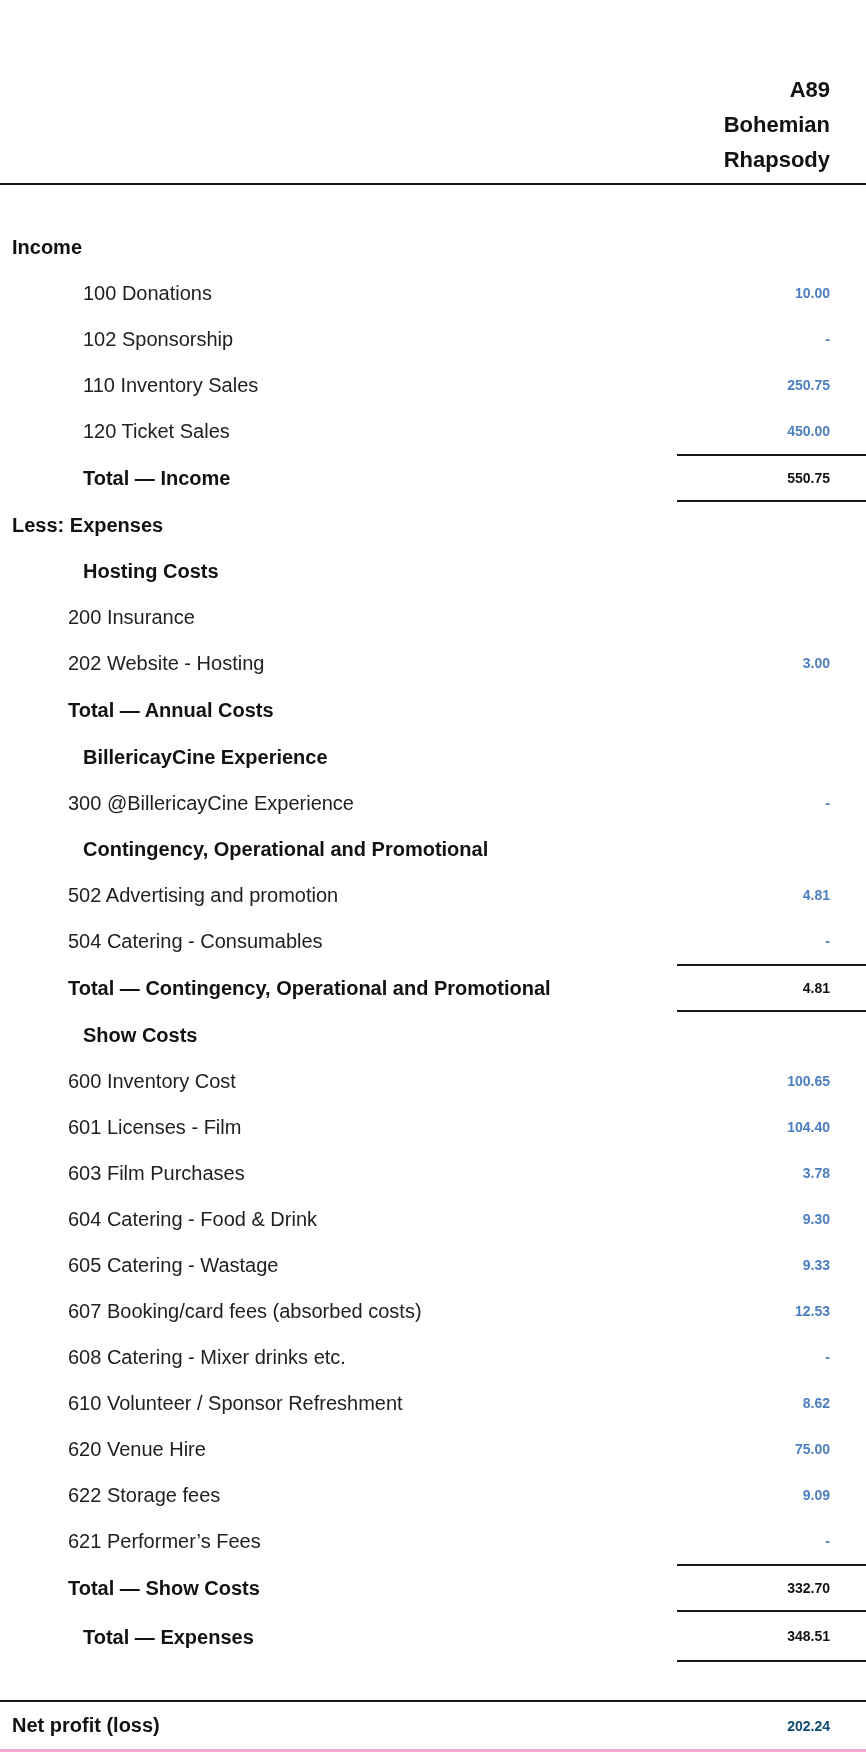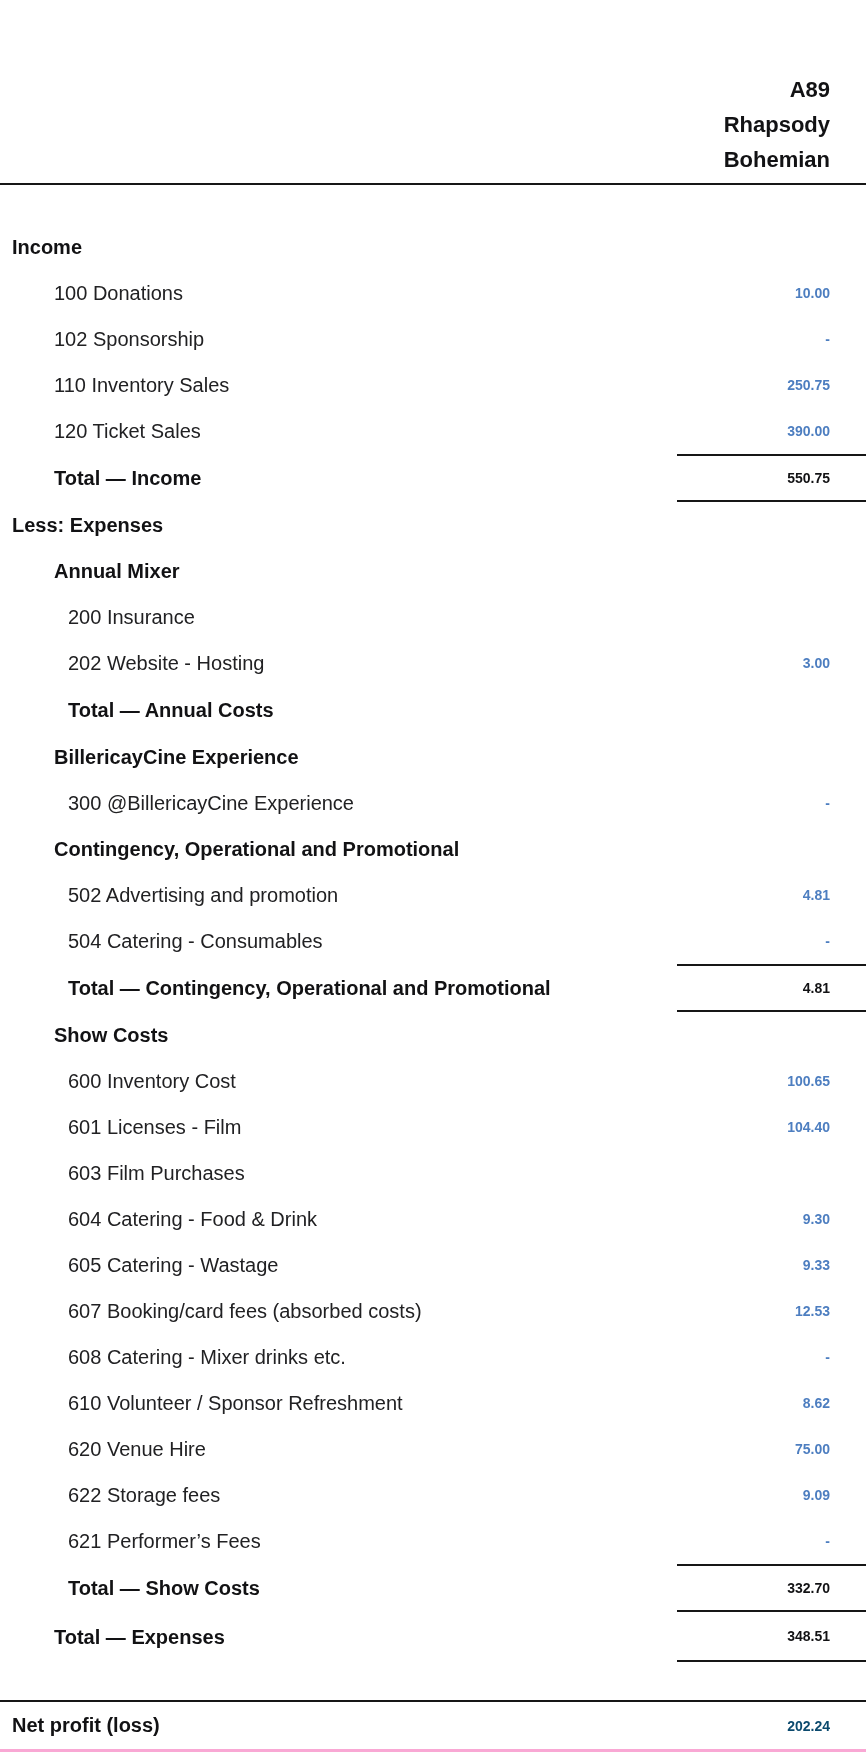--- a/index.html
+++ b/index.html
@@ -40,21 +40,21 @@
     align-items: center;
   }
   .rows > .row:first-child { margin-top: 39px; }
   .lbl {
     flex: 1 1 auto;
     font-size: 20px;
     color: #212123;
     white-space: nowrap;
   }
   .lv0 { padding-left: 12px; }
-  .lv1 { padding-left: 54px; }
+  .lv1 { padding-left: 83px; }
   .lv2 { padding-left: 68px; }
   .val {
     flex: 0 0 189px;
     width: 189px;
     box-sizing: border-box;
     height: 100%;
     display: flex;
     align-items: center;
     justify-content: flex-end;
     padding-right: 36px;
@@ -85,53 +85,53 @@
   .r-net .lbl { font-weight: 700; color: #121214; }
   .r-net .val { color: #0c4a6e; }
 </style>
 </head>
 <body>
 
 <div class="page">
   <div class="col-header">
     <div class="col-header-inner">
         <div class="col-header-line">A89</div>
+        <div class="col-header-line">Bohemian</div>
         <div class="col-header-line">Rhapsody</div>
-        <div class="col-header-line">Bohemian</div>
       </div>
   </div>
   <div class="rows">
       <div class="row r-section">
         <span class="lbl lv0">Income</span>
       </div>
       <div class="row r-account">
         <span class="lbl lv1">100 Donations</span>
         <span class="val">10.00</span>
       </div>
       <div class="row r-account">
         <span class="lbl lv1">102 Sponsorship</span>
         <span class="val">-</span>
       </div>
       <div class="row r-account">
         <span class="lbl lv1">110 Inventory Sales</span>
         <span class="val">250.75</span>
       </div>
       <div class="row r-account">
         <span class="lbl lv1">120 Ticket Sales</span>
-        <span class="val">390.00</span>
+        <span class="val">450.00</span>
       </div>
       <div class="row r-total">
         <span class="lbl lv1">Total — Income</span>
         <span class="val">550.75</span>
       </div>
       <div class="row r-section">
         <span class="lbl lv0">Less: Expenses</span>
       </div>
       <div class="row r-section">
-        <span class="lbl lv1">Annual Mixer</span>
+        <span class="lbl lv1">Hosting Costs</span>
       </div>
       <div class="row r-account">
         <span class="lbl lv2">200 Insurance</span>
       </div>
       <div class="row r-account">
         <span class="lbl lv2">202 Website - Hosting</span>
         <span class="val">3.00</span>
       </div>
       <div class="row r-total">
         <span class="lbl lv2">Total — Annual Costs</span>
@@ -164,20 +164,21 @@
       <div class="row r-account">
         <span class="lbl lv2">600 Inventory Cost</span>
         <span class="val">100.65</span>
       </div>
       <div class="row r-account">
         <span class="lbl lv2">601 Licenses - Film</span>
         <span class="val">104.40</span>
       </div>
       <div class="row r-account">
         <span class="lbl lv2">603 Film Purchases</span>
+        <span class="val">3.78</span>
       </div>
       <div class="row r-account">
         <span class="lbl lv2">604 Catering - Food &amp; Drink</span>
         <span class="val">9.30</span>
       </div>
       <div class="row r-account">
         <span class="lbl lv2">605 Catering - Wastage</span>
         <span class="val">9.33</span>
       </div>
       <div class="row r-account">

